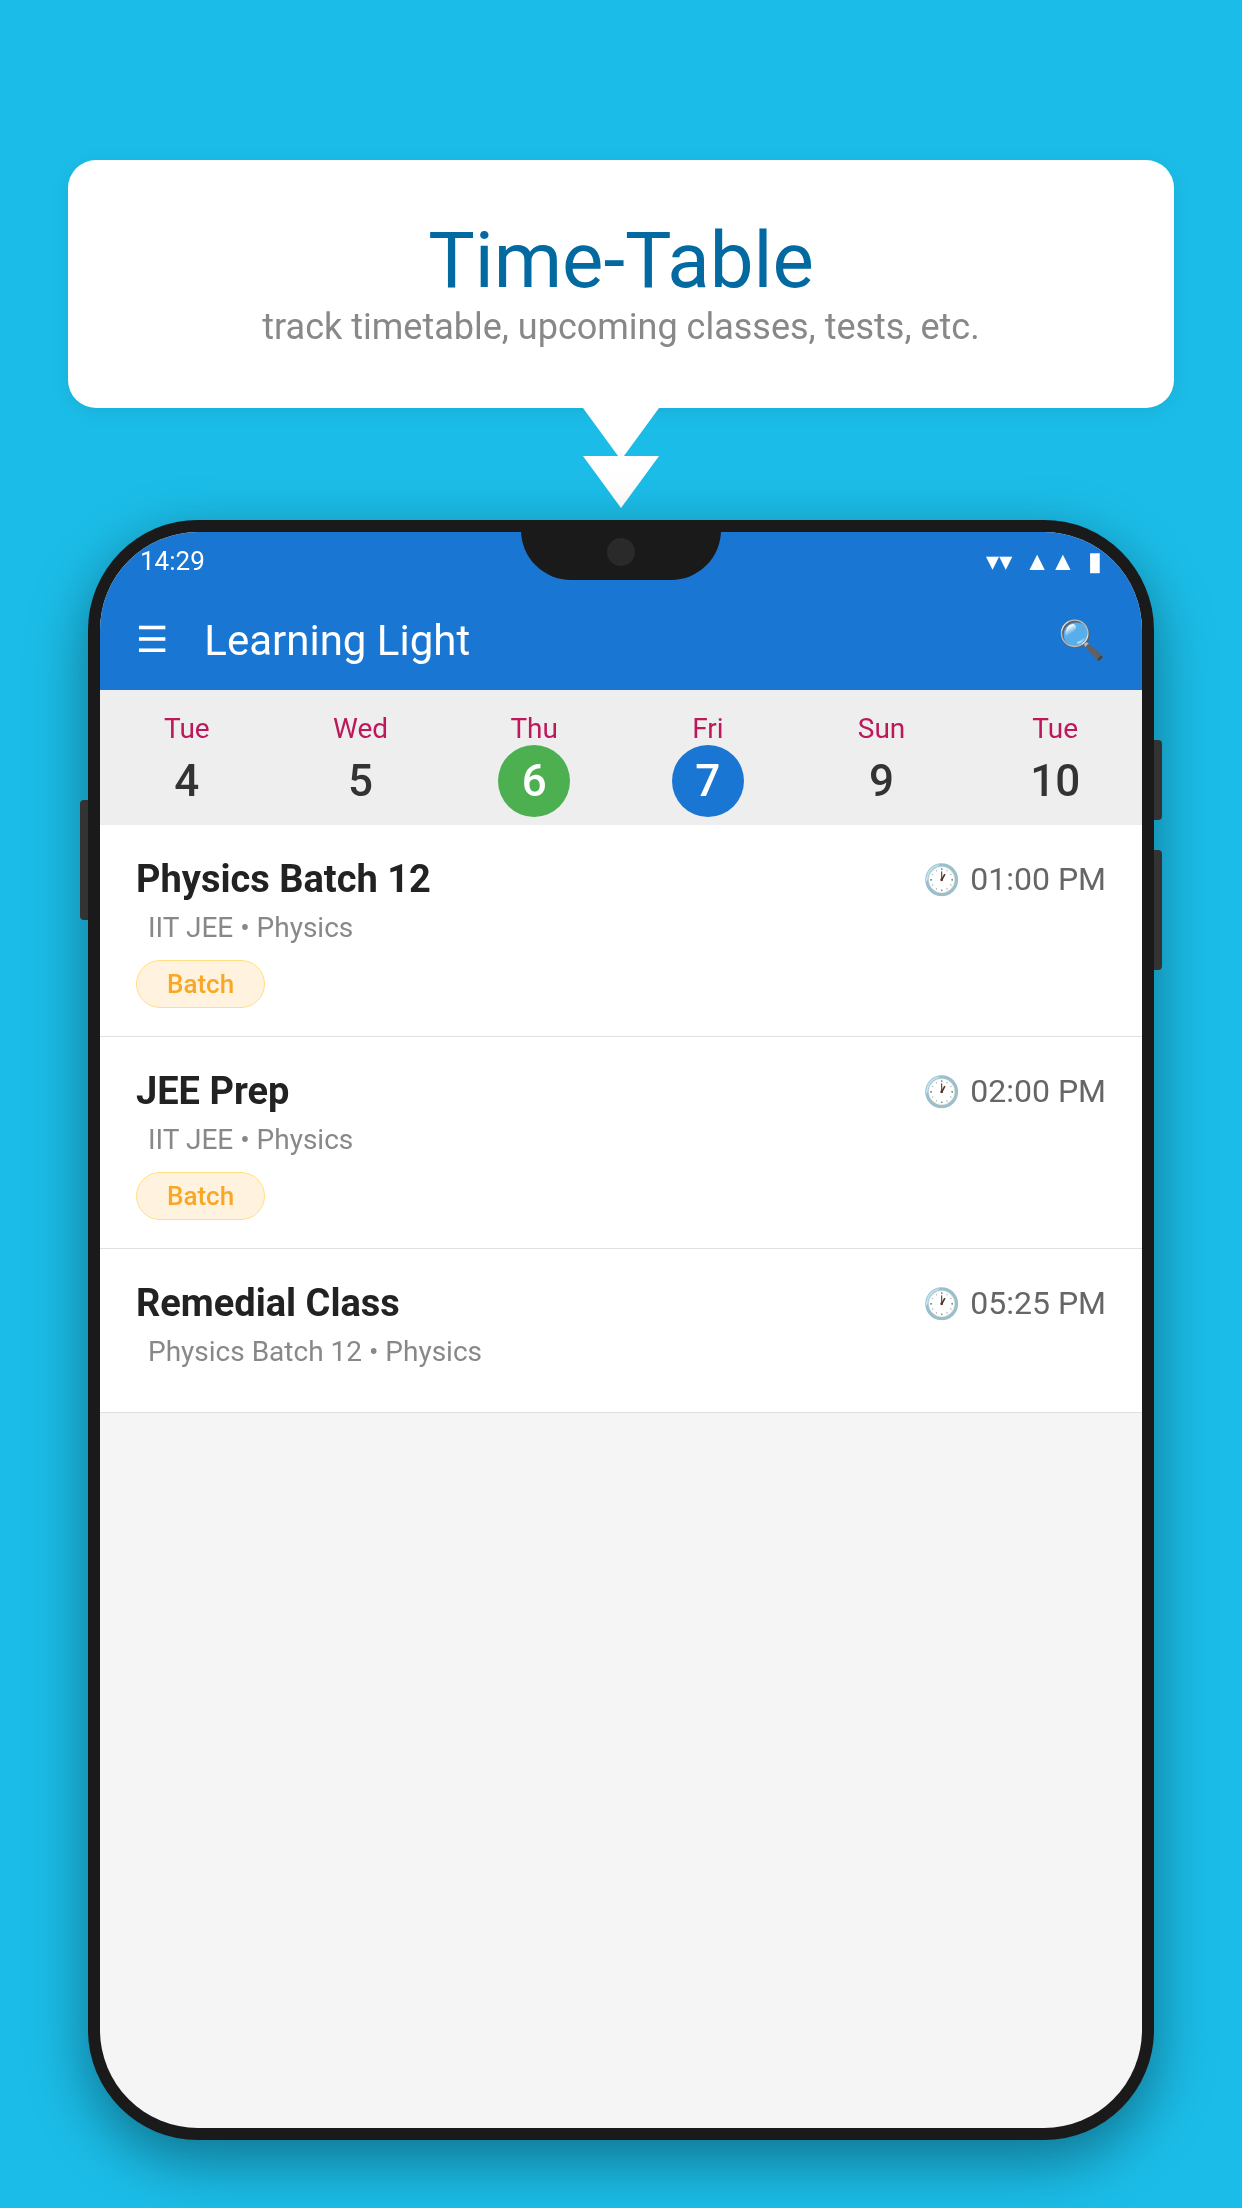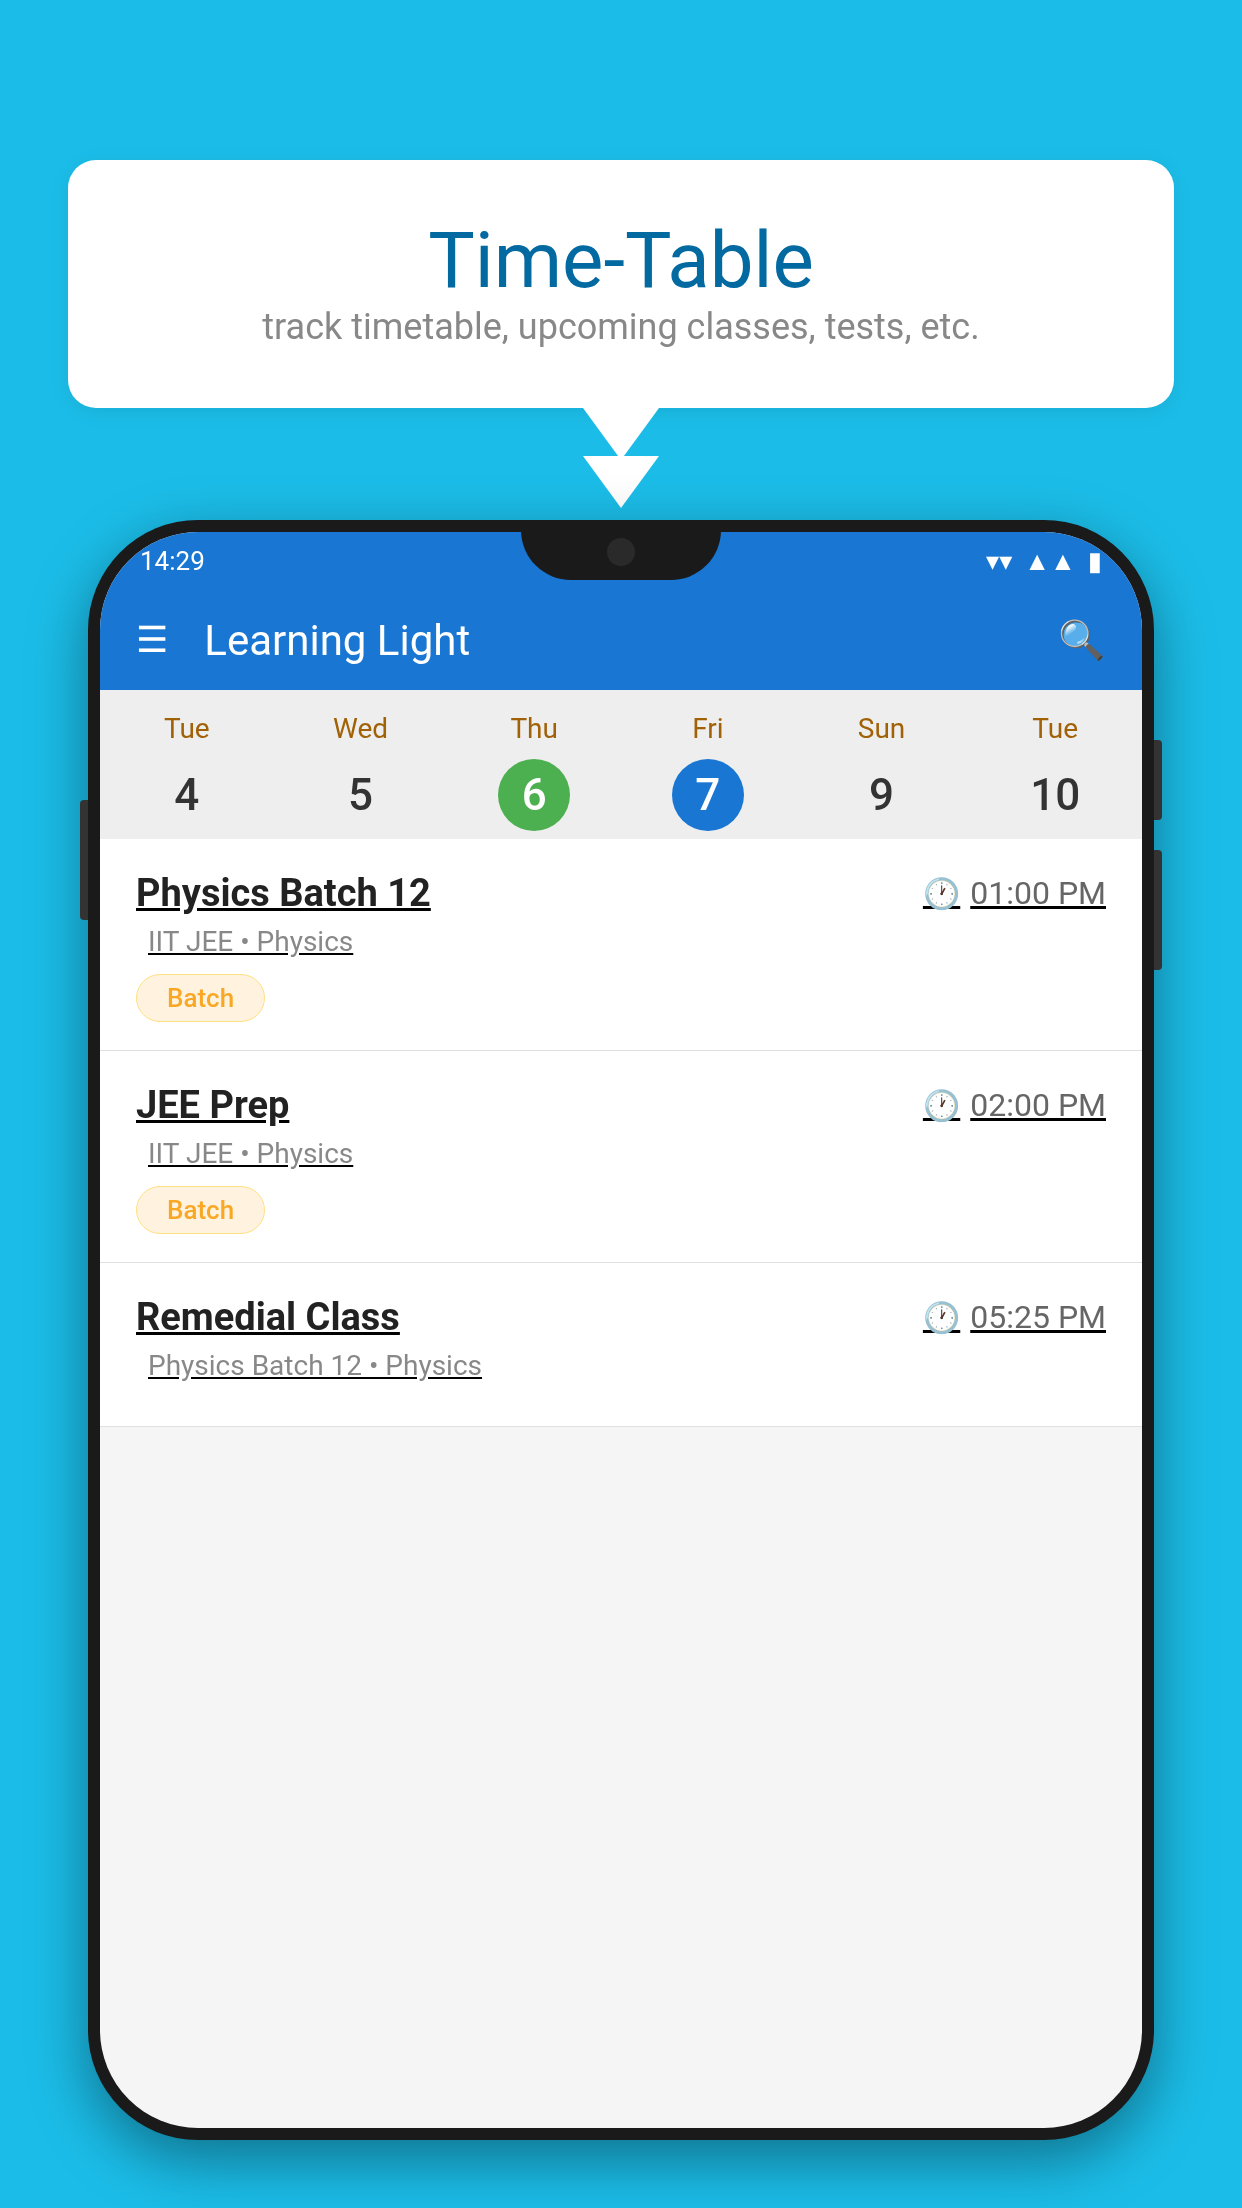--- a/index.html
+++ b/index.html
@@ -167,22 +167,21 @@
       padding: 22px 0 8px;
     }
 
     .day-col {
       flex: 1;
       text-align: center;
     }
 
     .day-name {
       font-size: 28px;
-      color: #a16207;
-      margin-bottom: 14px;
+      color: #be185d;
     }
 
     .day-num {
       font-size: 44px;
       font-weight: 500;
       color: #333;
       width: 72px;
       height: 72px;
       line-height: 72px;
       margin: 0 auto;
@@ -203,21 +202,20 @@
       text-align: center;
       font-size: 28px;
       color: #555;
       padding: 16px 0 20px;
       background: #eeeeee;
     }
 
     
     .schedule-list {
       background: #b91c1c;
-      text-decoration: underline;
     }
 
     .schedule-item {
       background: white;
       padding: 32px 36px 28px;
       border-bottom: 1px solid #e0e0e0;
     }
 
     .schedule-item-header {
       display: flex;

